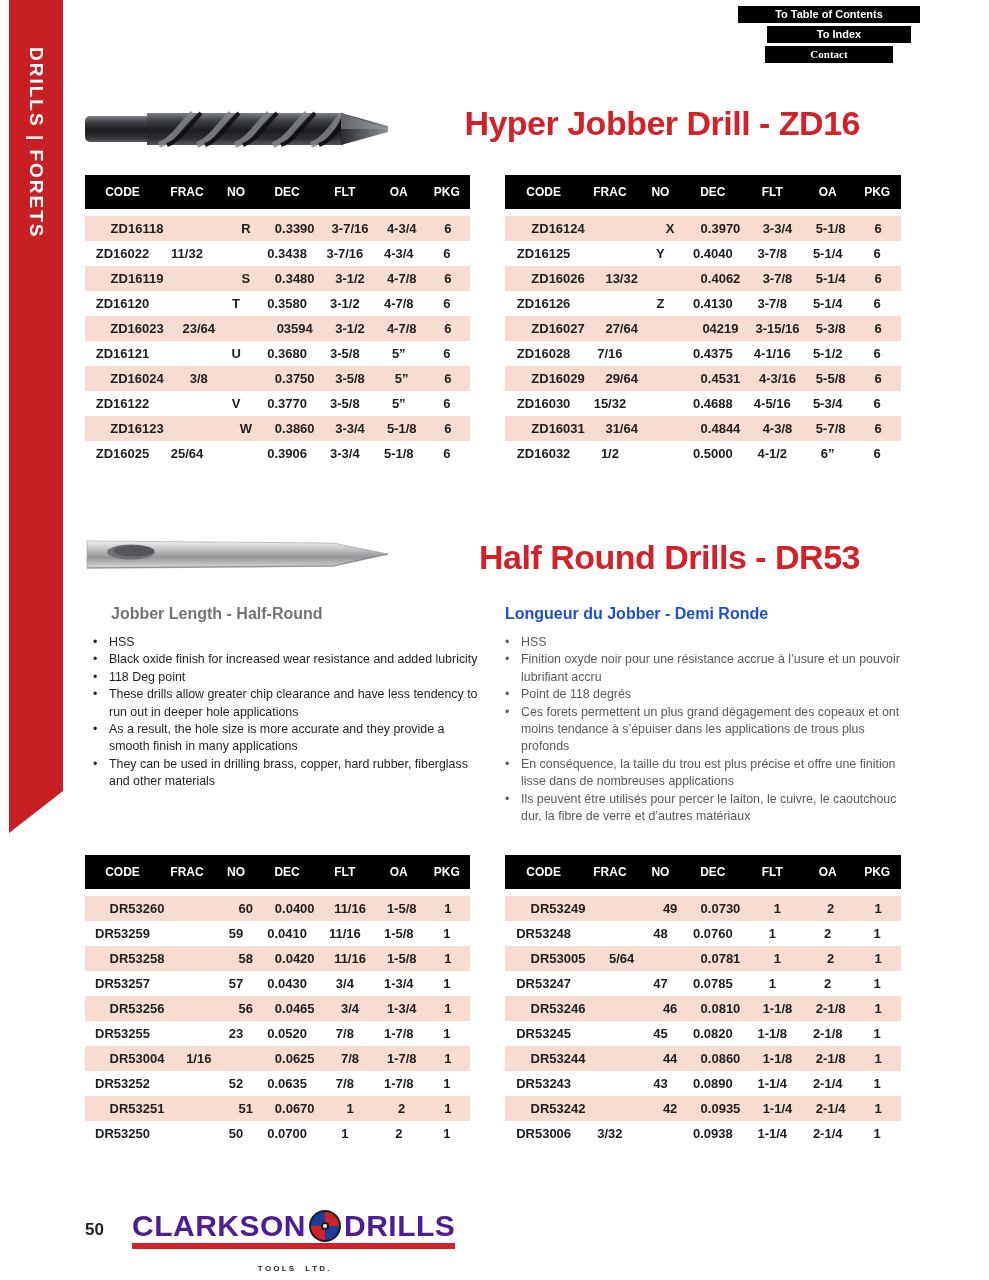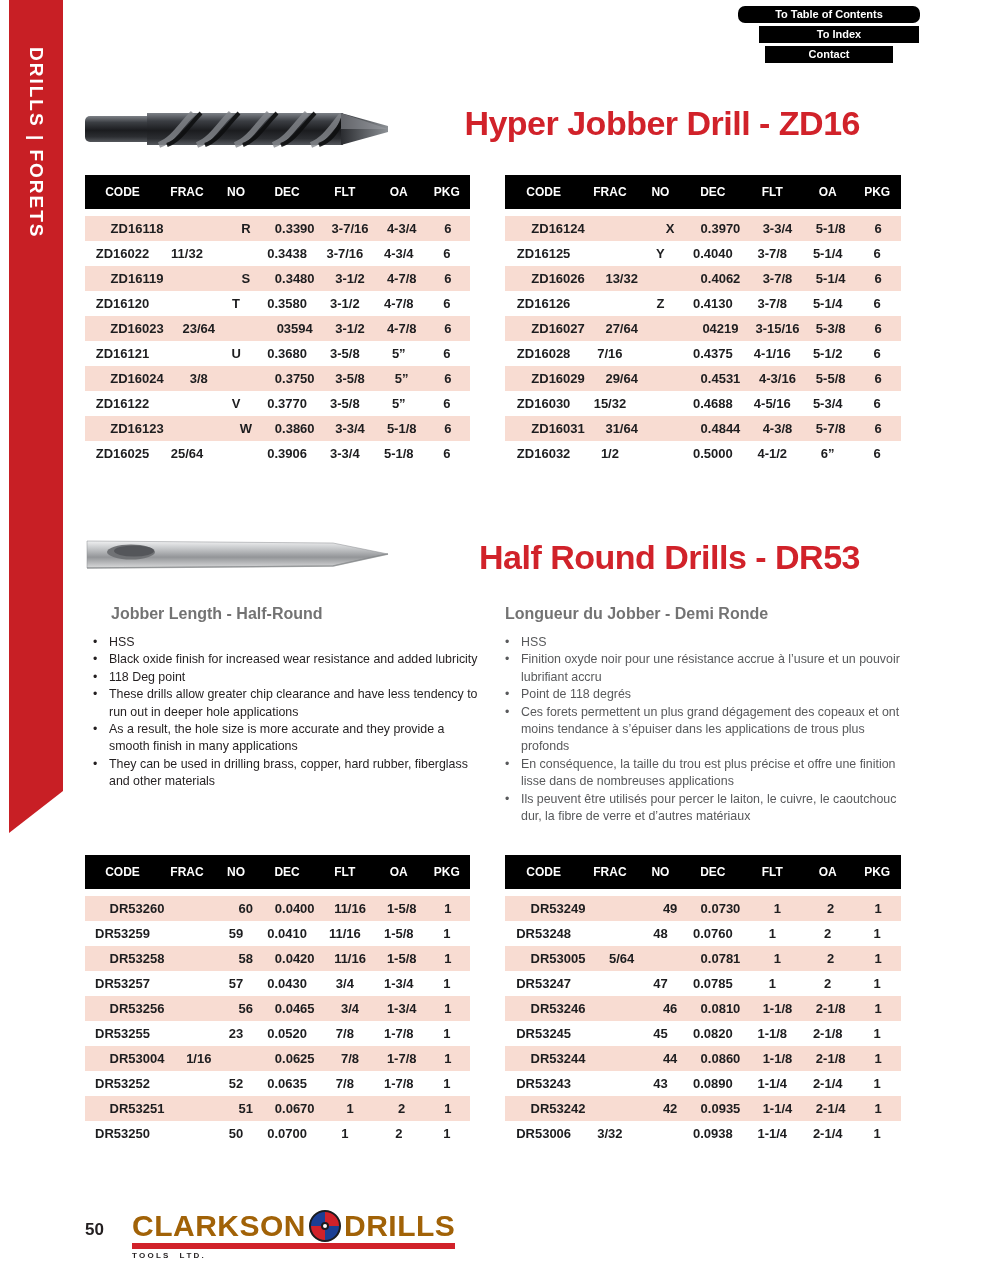--- a/index.html
+++ b/index.html
@@ -16,23 +16,23 @@
   
   .sidebar{position:absolute;left:9px;top:0;width:54px;height:833px;background:#c81f25;
     clip-path:polygon(0 0,100% 0,100% calc(100% - 42px),0 100%);}
   .sidebar-label{position:absolute;top:47px;left:50%;transform:translateX(-50%);
     writing-mode:vertical-rl;color:#ffffff;font-weight:700;font-size:19px;letter-spacing:2px;white-space:nowrap;}
 
   
   .nav{position:absolute;top:6px;right:69px;display:flex;flex-direction:column;align-items:center;gap:3px;}
   .nav-btn{background:#000;color:#fff;font-size:11px;font-weight:700;text-align:center;
     padding:2px 6px;line-height:13px;cursor:pointer;}
-  .nav-btn.w1{width:182px;border-radius:7px;}
-  .nav-btn.w2{width:160px;margin-left:20px;}
-  .nav-btn.w3{width:128px;}
+  .nav-btn.w1{width:182px;}
+  .nav-btn.w2{width:144px;margin-left:20px;}
+  .nav-btn.w3{width:128px;font-family:Liberation Serif, serif;}
 
   
   .drill1{position:absolute;left:85px;top:100px;width:305px;height:58px;}
   .drill2{position:absolute;left:85px;top:527px;width:305px;height:55px;}
 
   
   .sec-title{position:absolute;right:129px;color:var(--accent-red);font-size:34px;font-weight:700;
     letter-spacing:-0.5px;white-space:nowrap;}
   .title1{top:104px;}
   .title2{top:538px;text-align:center;}
@@ -47,41 +47,41 @@
     background:var(--header-black);height:34px;align-items:center;}
   .thead .tcell{color:#ffffff;font-size:12px;font-weight:700;text-align:center;}
   .tbody{margin-top:7px;}
   .trow{display:grid;grid-template-columns:19.5% 14% 11.5% 15% 15% 13% 12%;height:25px;align-items:center;}
   .trow.odd{background:var(--row-pink);padding-left:16px;}
   .trow .tcell{font-size:13px;font-weight:700;color:#1d1d1f;text-align:center;white-space:nowrap;}
 
   
   .col-heading{position:absolute;top:605px;font-size:16px;font-weight:700;}
   .col-heading.en{left:93px;color:#737373;margin-left:18px;}
-  .col-heading.fr{left:505px;color:#737373;}
+  .col-heading.fr{left:505px;color:#1d4ed8;}
   .bullets{position:absolute;top:634px;}
   .bullets.en{left:93px;width:392px;}
   .bullets.fr{left:505px;width:404px;}
   .bullet{display:flex;font-size:12.4px;line-height:17.4px;color:#231f20;}
   .bullets.fr .bullet{color:var(--french-gray);}
   .bullet .dot{width:16px;flex:none;}
   .bullet .btxt{flex:1;}
 
   
   .page-num{position:absolute;left:85px;top:1220px;font-size:17px;font-weight:700;color:#231f20;}
   .logo{position:absolute;left:132px;top:1210px;display:flex;flex-direction:column;}
-  .logo-row{display:flex;align-items:flex-end;gap:3px;font-size:30px;font-weight:900;color:#a16207;
+  .logo-row{display:flex;align-items:flex-end;gap:3px;font-size:30px;font-weight:900;color:#4c1d95;
     letter-spacing:0.5px;line-height:32px;}
   .logo-icon{width:32px;height:32px;border-radius:50%;position:relative;flex:none;
     background:conic-gradient(#d1222a 0 25%, #1b3f94 25% 50%, #d1222a 50% 75%, #1b3f94 75% 100%);
     border:2px solid #1b1c1f;}
   .logo-icon::after{content:"";position:absolute;inset:10px;background:#ffffff;border-radius:50%;
     border:2px solid #1b1c1f;}
   .logo-bar{height:6px;background:var(--accent-red);margin-top:1px;}
-  .logo-sub{font-size:8px;font-weight:700;margin-top:2px;color:#231f20;white-space:pre;}
+  .logo-sub{font-size:8px;font-weight:700;text-align:center;margin-top:15px;color:#231f20;white-space:pre;}
 </style>
 </head>
 <body>
 
 <div class="page">
 
   <div class="sidebar">
     <div class="sidebar-label">DRILLS | FORETS</div>
   </div>
 

